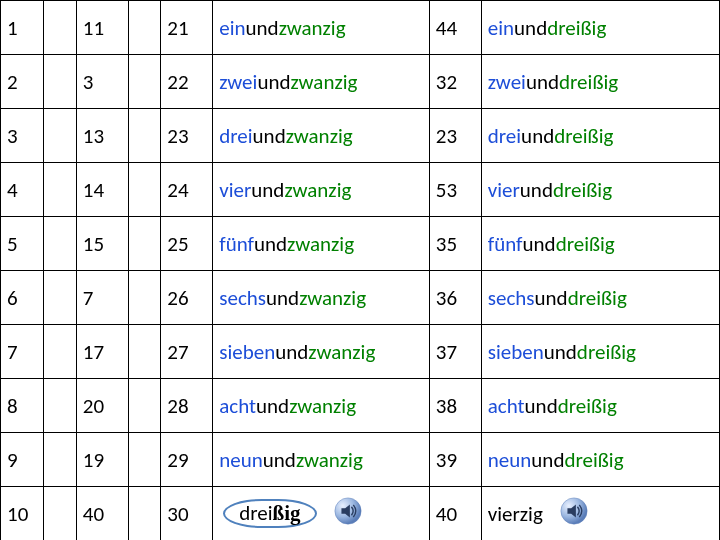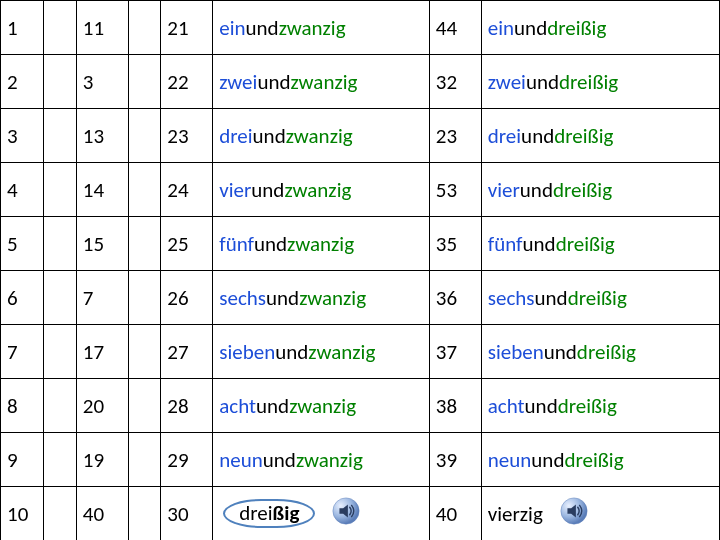--- a/index.html
+++ b/index.html
@@ -40,21 +40,21 @@
   .green { color: #008000; }
   .black { color: #000; }
   .ring {
     display: inline-block;
     border: 2px solid #4f81bd;
     border-radius: 50% / 60%;
     padding: 2px 14px 2px 14px;
     line-height: 1;
     margin-left: 4px;
   }
-  .bold { font-weight: bold; }
+  .bold { font-weight: bold; font-family: Liberation Serif, serif; }
   .speaker {
     display: inline-block;
     vertical-align: middle;
     margin-left: 16px;
   }
   .cellflex {
     display: flex;
     align-items: center;
   }
 </style>

